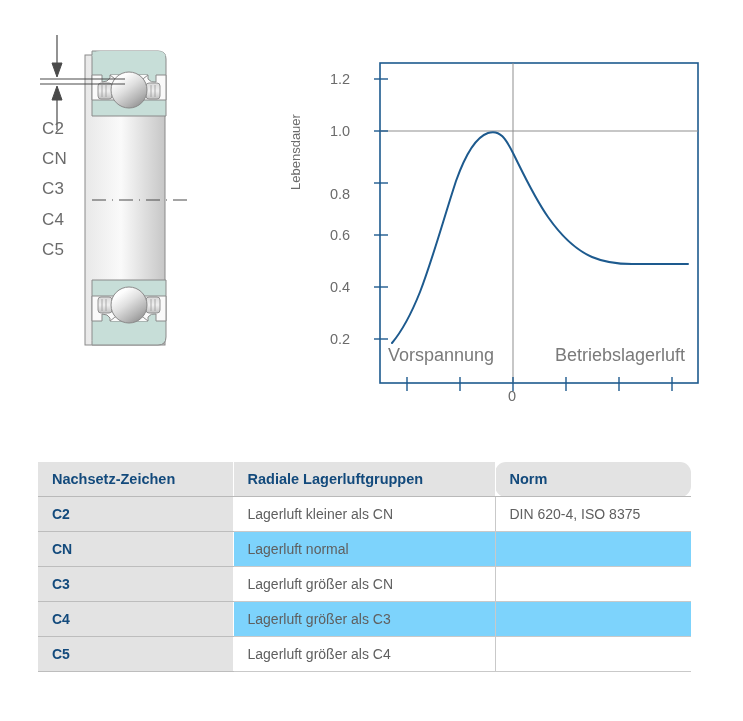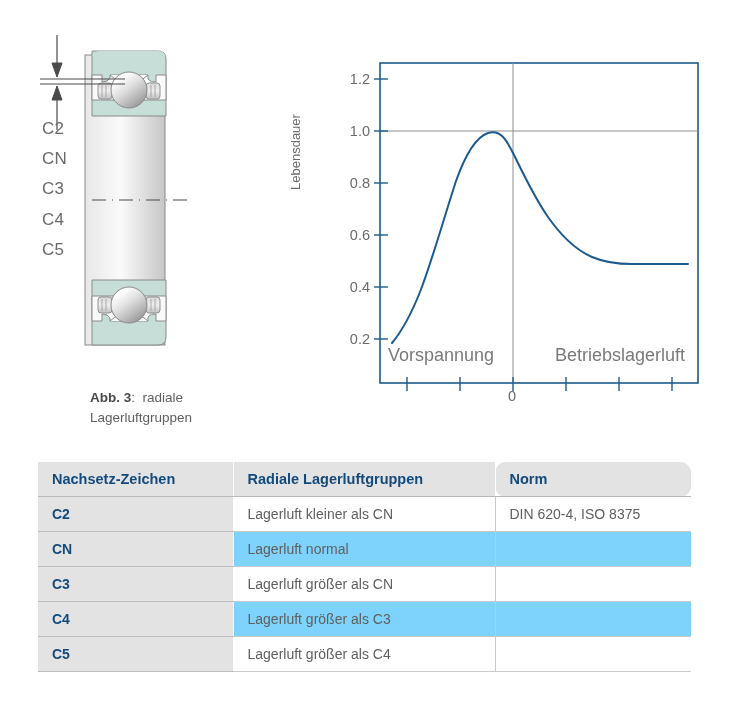--- a/index.html
+++ b/index.html
@@ -31,21 +31,21 @@
     font-size:13.5px;line-height:1.45;color:#5f5f5f;
     text-align:left;
   }
   #fig-caption .cap-strong{font-weight:bold;color:#4a4a4a;}
 
   
   #chart-figure{position:absolute;left:310px;top:45px;width:400px;height:360px;}
   #chart-svg{position:absolute;left:0;top:0;}
   .ytick-label{
     position:absolute;font-size:14.5px;color:#6b6b6b;
-    text-align:right;width:40px;line-height:1;
+    text-align:left;width:40px;line-height:1;
   }
   #ylabel-axis{
     position:absolute;left:-22px;top:145px;width:120px;
     font-size:13px;color:#6b6b6b;
     transform:rotate(-90deg);transform-origin:left top;
     text-align:left;white-space:nowrap;
   }
   .zone-label{
     position:absolute;font-size:18px;color:#7a7a7a;white-space:nowrap;
   }
@@ -183,32 +183,29 @@
 
       <line x1="62" y1="170" x2="160" y2="170" stroke="#4a4a4a" stroke-width="1.1" stroke-dasharray="14 6 1 6"></line>
     </svg>
 
     <span class="clearance-label" style="left:12px;top:90px;">C2</span>
     <span class="clearance-label" style="left:12px;top:120px;">CN</span>
     <span class="clearance-label" style="left:12px;top:150px;">C3</span>
     <span class="clearance-label" style="left:12px;top:181px;">C4</span>
     <span class="clearance-label" style="left:12px;top:211px;">C5</span>
 
-    <div id="fig-caption">
-      <span class="cap-strong">Abb. 3</span><span>:</span>&nbsp; <span>radiale Lagerluftgruppen</span>
-    </div>
   </div>
 
   <div id="chart-figure">
 
     <div id="ylabel-axis">Lebensdauer</div>
 
     <span class="ytick-label" style="left:20px;top:27px;">1.2</span>
     <span class="ytick-label" style="left:20px;top:79px;">1.0</span>
-    <span class="ytick-label" style="left:20px;top:131px;">0.8</span>
+    <span class="ytick-label" style="left:20px;top:142px;">0.8</span>
     <span class="ytick-label" style="left:20px;top:183px;">0.6</span>
     <span class="ytick-label" style="left:20px;top:235px;">0.4</span>
     <span class="ytick-label" style="left:20px;top:287px;">0.2</span>
 
     <svg id="chart-svg" width="400" height="360" viewBox="0 0 400 360">
 
       <rect x="70" y="18" width="318" height="320" fill="none" stroke="#1d5a8e" stroke-width="1.6"></rect>
 
       <line x1="70" y1="86" x2="388" y2="86" stroke="#8f8f8f" stroke-width="1"></line>
 

